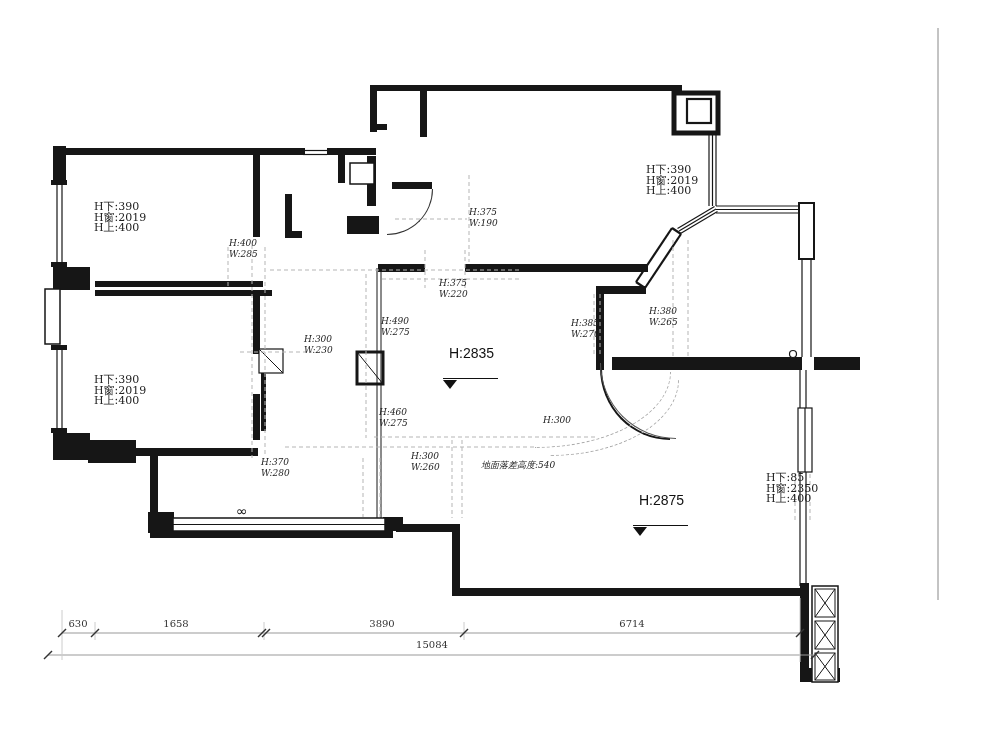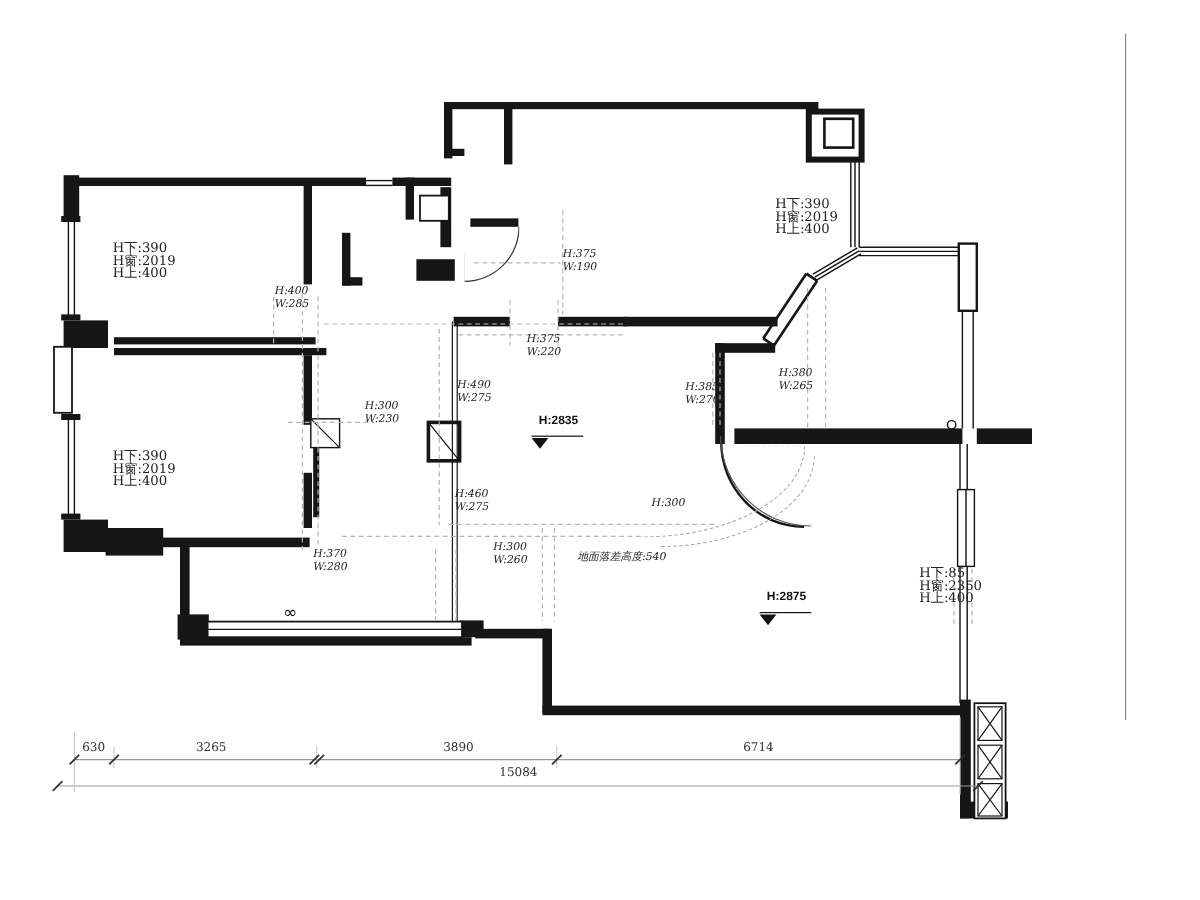--- a/index.html
+++ b/index.html
@@ -2,21 +2,21 @@
 <html><head>
 <meta charset="utf-8">
 <style>
   html,body{margin:0;padding:0;background:#fff;}
   #plan{position:relative;width:1000px;height:750px;background:#fff;overflow:hidden;
         font-family:"DejaVu Serif", serif;}
   #plan svg{position:absolute;left:0;top:0;}
   .ann{position:absolute;font-size:9px;line-height:10.5px;color:#222;white-space:pre;font-style:italic;}
   .spec{position:absolute;font-size:11px;line-height:10.5px;color:#222;white-space:pre;}
   .hmark{position:absolute;color:#111;font-family:"Liberation Sans",sans-serif;}
-  .hmark .lbl{display:block;font-size:10px;padding:0 4px 7px 6px;border-bottom:1.6px solid #111;font-weight:bold;}
+  .hmark .lbl{display:block;font-size:14px;padding:0 4px 17px 6px;border-bottom:1.6px solid #111;}
   .tri{width:0;height:0;border-left:7px solid transparent;border-right:7px solid transparent;
        border-top:9px solid #111;margin-top:1px;}
   .dim{position:absolute;font-size:10px;color:#333;transform:translateX(-50%);}
   .inf{position:absolute;font-size:14px;color:#111;font-family:"DejaVu Sans",sans-serif;}
   
   .arc{position:absolute;}
   .arc.wall1{left:600px;top:368px;width:68px;height:70px;
     border-left:2.5px solid #161616;border-bottom:2.5px solid #161616;
     border-bottom-left-radius:100% 100%;}
   .arc.wall2{left:600px;top:363px;width:75px;height:75px;
@@ -228,18 +228,18 @@
     <div class="tri"></div>
   </div>
   <div class="hmark" style="left:633px;top:492px">
     <span class="lbl">H:2875</span>
     <div class="tri"></div>
   </div>
 
   <div class="inf" style="left:236px;top:503px">∞</div>
 
   <div class="dim" style="left:78px;top:618px">630</div>
-  <div class="dim" style="left:176px;top:618px">3265</div>
+  <div class="dim" style="left:176px;top:618px">1658</div>
   <div class="dim" style="left:382px;top:618px">3890</div>
   <div class="dim" style="left:632px;top:618px">6714</div>
   <div class="dim" style="left:432px;top:639px">15084</div>
 
 </div>
 
 </body></html>

